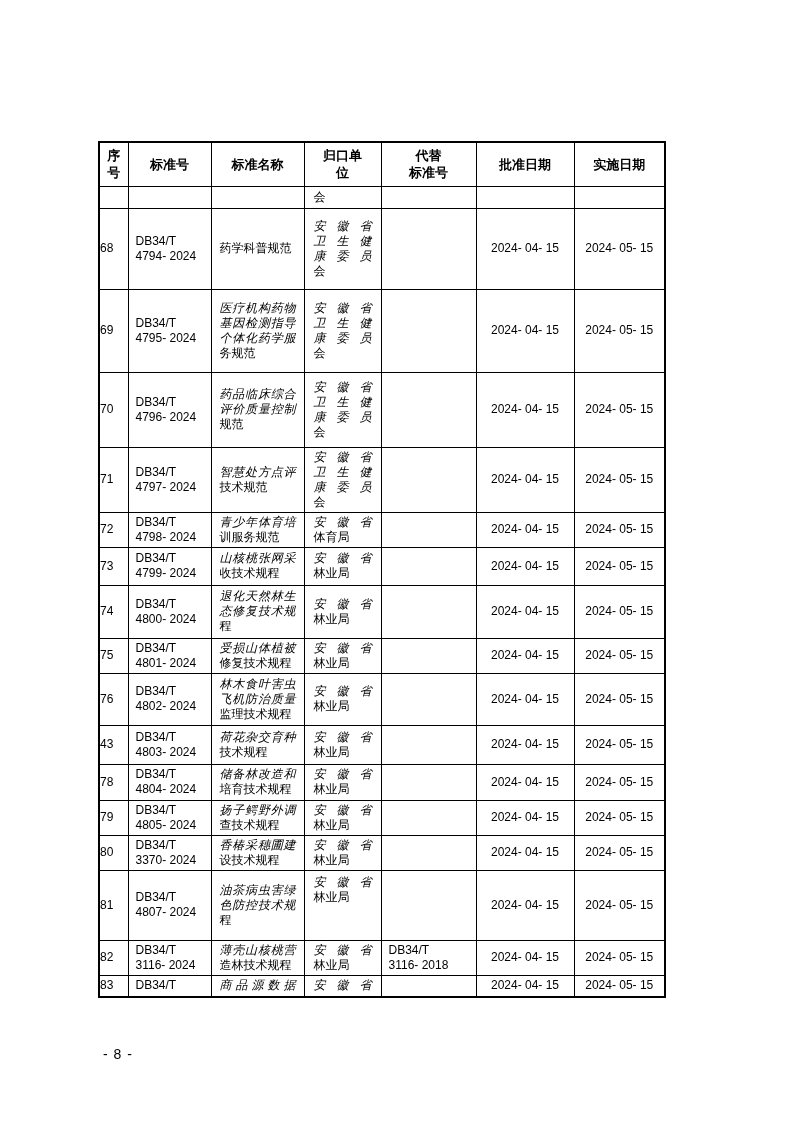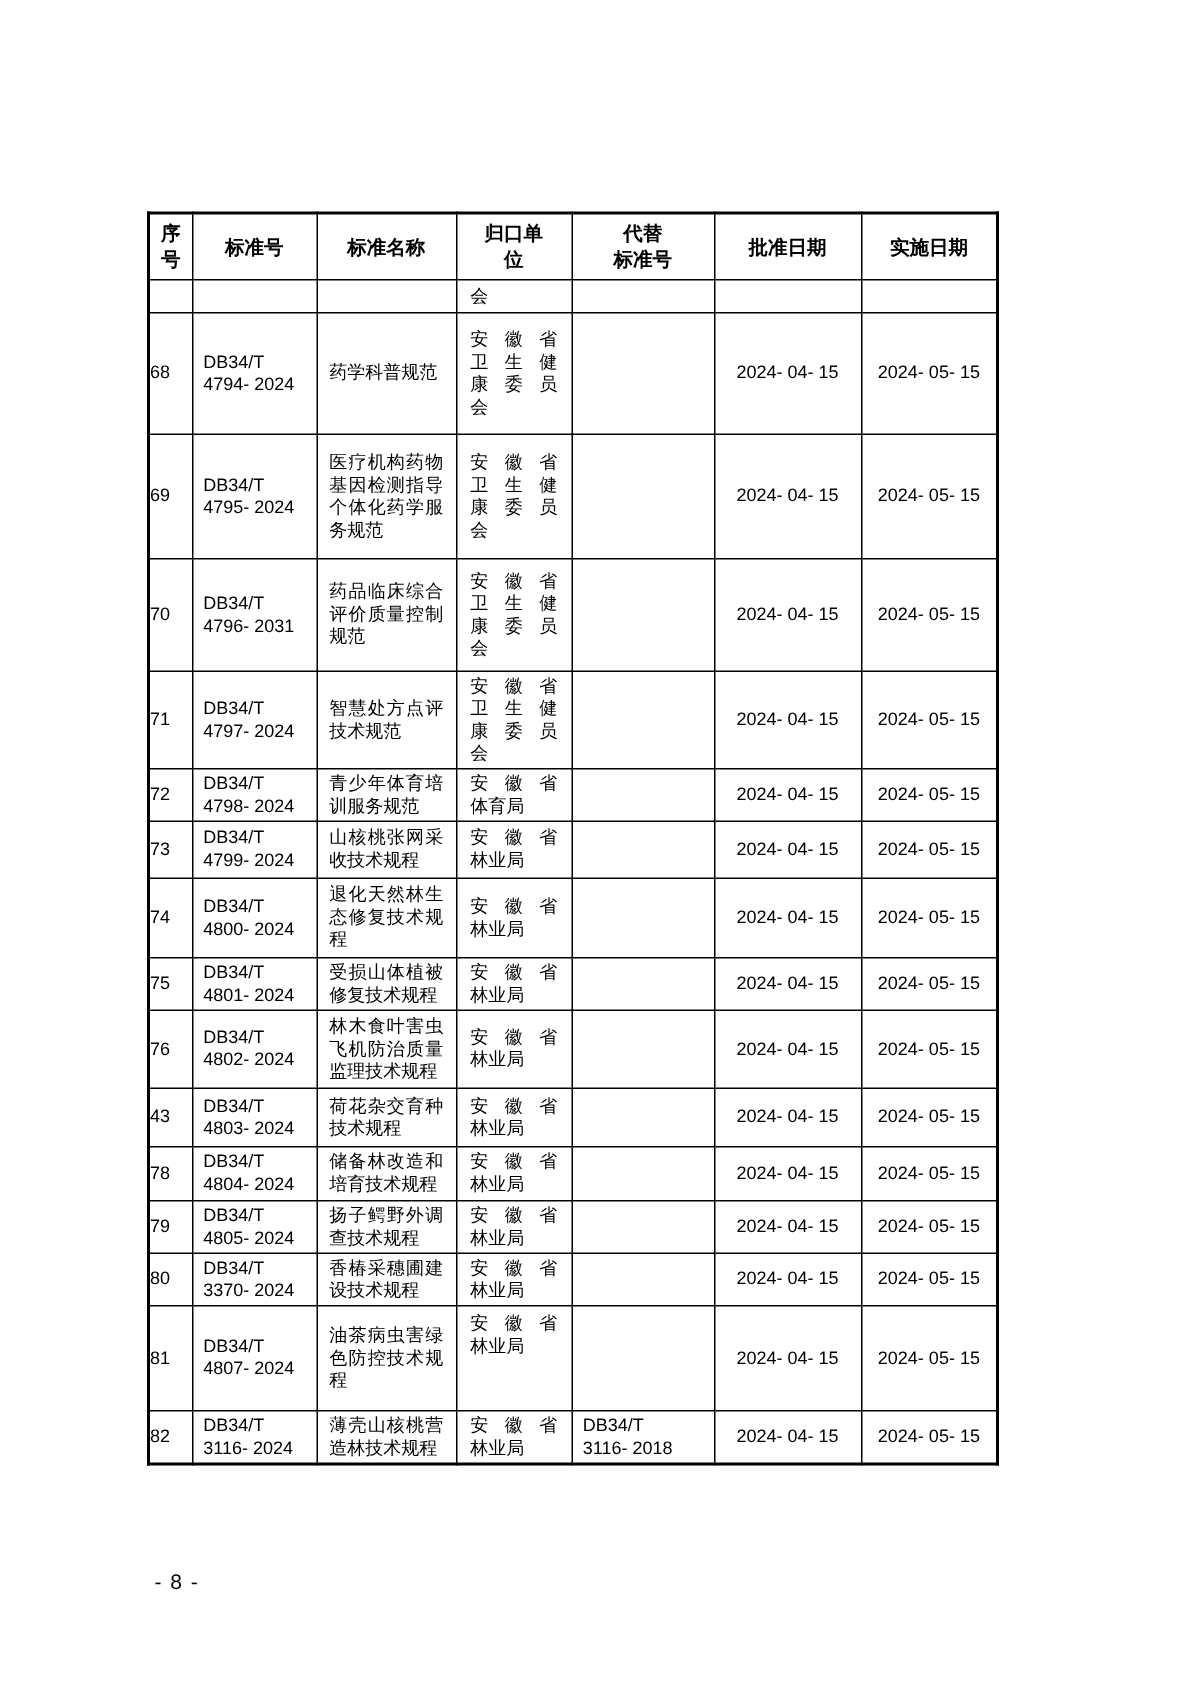--- a/index.html
+++ b/index.html
@@ -40,21 +40,21 @@
   }
   thead tr { height: 44px; }
   td.col-no   { }
   td.col-std  { text-align: left; padding-left: 7px; padding-right: 4px; }
   td.col-name { text-align: left; padding-left: 8px; padding-right: 8px; margin-top: 12px; }
   td.col-unit { text-align: left; padding-left: 9px; padding-right: 9px; }
   td.col-repl { text-align: left; padding-left: 7px; padding-right: 4px; }
   td.col-date { text-align: center; }
   td.pad-top  { padding-top: 4px; }
   .ln { text-align: inherit; }
-  .ln.j { text-align: justify; text-align-last: justify; text-justify: inter-character; }
+  .ln.j { text-align: justify; text-align-last: justify; text-justify: inter-character; font-style: italic; }
   .footer {
     position: absolute;
     left: 103px;
     top: 1046px;
     font-size: 14px;
     line-height: 16px;
     white-space: pre;
     letter-spacing: 1px;
   }
 </style>
@@ -167,21 +167,21 @@
       <td class="col-date">
             <div class="ln">2024- 05- 15</div>
           </td>
     </tr>
         <tr style="height: 75px;">
       <td class="col-no">
             <div class="ln">70</div>
           </td>
       <td class="col-std">
             <div class="ln">DB34/T</div>
-            <div class="ln">4796- 2031</div>
+            <div class="ln">4796- 2024</div>
           </td>
       <td class="col-name">
             <div class="ln j">药品临床综合</div>
             <div class="ln j">评价质量控制</div>
             <div class="ln">规范</div>
           </td>
       <td class="col-unit">
             <div class="ln j">安徽省</div>
             <div class="ln j">卫生健</div>
             <div class="ln j">康委员</div>
@@ -500,20 +500,43 @@
             <div class="ln j">薄壳山核桃营</div>
             <div class="ln">造林技术规程</div>
           </td>
       <td class="col-unit">
             <div class="ln j">安徽省</div>
             <div class="ln">林业局</div>
           </td>
       <td class="col-repl">
             <div class="ln">DB34/T</div>
             <div class="ln">3116- 2018</div>
+          </td>
+      <td class="col-date">
+            <div class="ln">2024- 04- 15</div>
+          </td>
+      <td class="col-date">
+            <div class="ln">2024- 05- 15</div>
+          </td>
+    </tr>
+        <tr style="height: 22px;">
+      <td class="col-no">
+            <div class="ln">83</div>
+          </td>
+      <td class="col-std">
+            <div class="ln">DB34/T</div>
+          </td>
+      <td class="col-name">
+            <div class="ln j">商品源数据</div>
+          </td>
+      <td class="col-unit">
+            <div class="ln j">安徽省</div>
+          </td>
+      <td class="col-repl">
+            <div class="ln"></div>
           </td>
       <td class="col-date">
             <div class="ln">2024- 04- 15</div>
           </td>
       <td class="col-date">
             <div class="ln">2024- 05- 15</div>
           </td>
     </tr>
       </tbody>
   </table>

